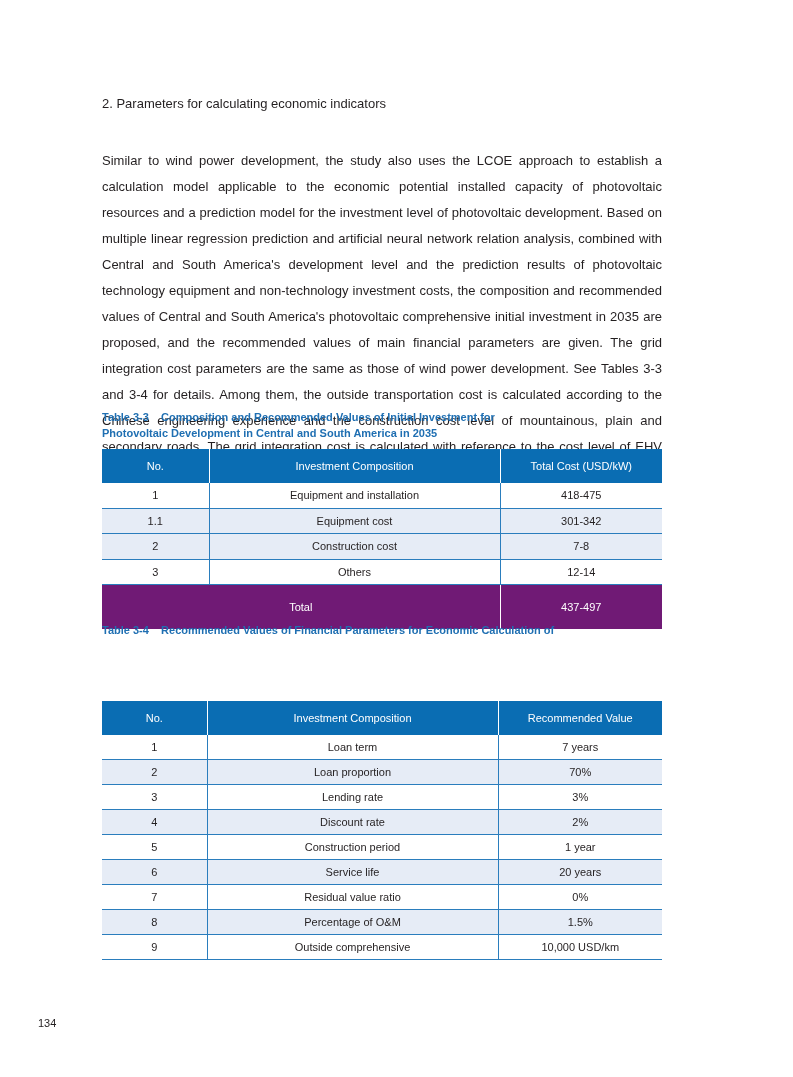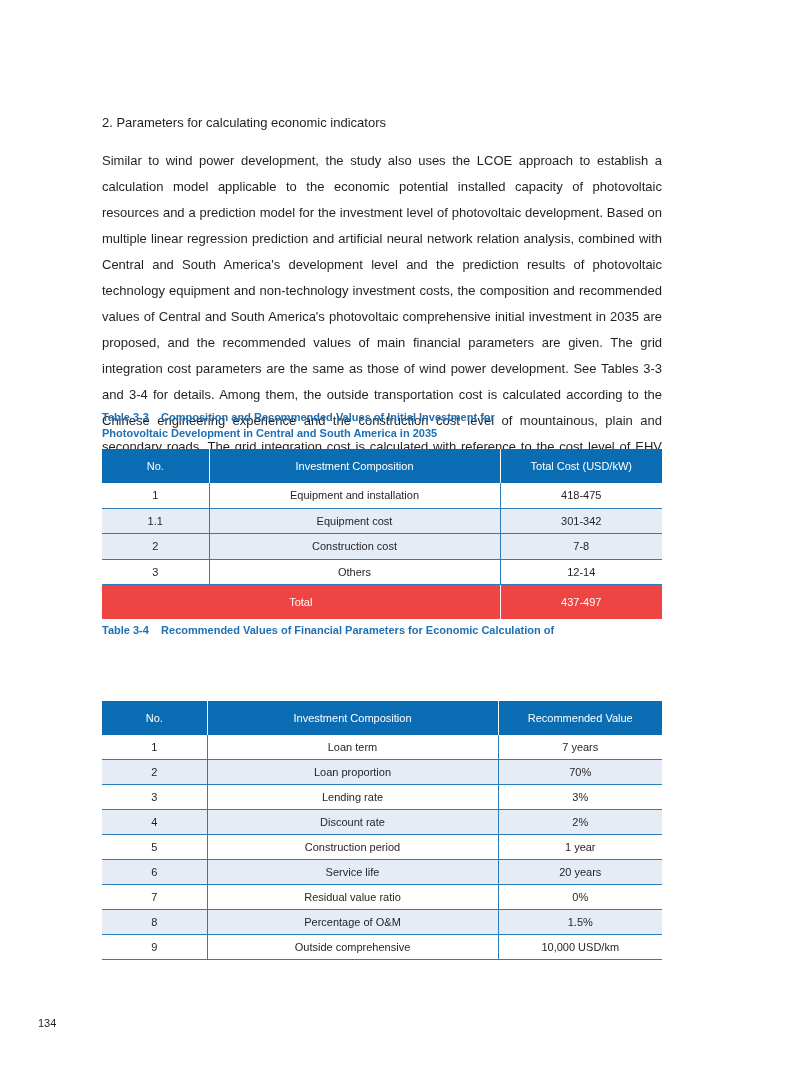--- a/index.html
+++ b/index.html
@@ -1,38 +1,38 @@
 <!DOCTYPE html>
 <html><head>
   <meta charset="utf-8">
   <style>
     html, body { margin: 0; padding: 0; background: #ffffff; }
     body { width: 793px; height: 1077px; position: relative; overflow: hidden;
            font-family: "Liberation Sans", sans-serif; color: #231f20; }
-    .section-heading { position: absolute; left: 102px; top: 115px; font-size: 13px; }
+    .section-heading { position: absolute; left: 102px; top: 96px; font-size: 13px; }
     .body-text { position: absolute; left: 102px; top: 148px; width: 560px;
                  font-size: 13px; line-height: 26px; text-align: justify; }
     .caption { position: absolute; left: 102px; width: 560px; text-align: left;
                color: #1f6fb2; font-weight: bold; font-size: 11px; line-height: 16px; }
     .cap1 { top: 409px; }
     .cap2 { top: 622px; }
     table { position: absolute; left: 102px; width: 560px; border-collapse: collapse;
             font-size: 11px; color: #231f20; table-layout: fixed; }
     .t1 { top: 449px; }
     .t2 { top: 701px; }
     th { background: #0a6db3; color: #ffffff; font-weight: normal; height: 26px;
          border-right: 1px solid #ffffff; text-align: center; padding: 4px; }
     th:last-child { border-right: none; }
     td { text-align: center; padding: 0; border-right: 1px solid #2a7dbd;
          border-bottom: 1px solid #2a7dbd; }
     td:last-child { border-right: none; }
     .t1 td { height: 24.6px; }
     .t2 td { height: 24px; }
     tr.alt td { background: #e6ecf6; }
-    tr.total td { background: #ef4444; color: #ffffff; border-right: 1px solid #ffffff; border-bottom: none; height: 34px; }
+    tr.total td { background: #701a75; color: #ffffff; border-right: 1px solid #ffffff; border-bottom: none; height: 44px; }
     tr.total td:last-child { border-right: none; }
     .page-number { position: absolute; left: 38px; top: 1017px; font-size: 11px; color: #231f20; }
   </style>
 </head>
 <body>
 
 <div class="section-heading">2. Parameters for calculating economic indicators</div>
 <div class="body-text">Similar to wind power development, the study also uses the LCOE approach to establish a calculation model applicable to the economic potential installed capacity of photovoltaic resources and a prediction model for the investment level of photovoltaic development. Based on multiple linear regression prediction and artificial neural network relation analysis, combined with Central and South America's development level and the prediction results of photovoltaic technology equipment and non-technology investment costs, the composition and recommended values of Central and South America's photovoltaic comprehensive initial investment in 2035 are proposed, and the recommended values of main financial parameters are given. The grid integration cost parameters are the same as those of wind power development. See Tables 3-3 and 3-4 for details. Among them, the outside transportation cost is calculated according to the Chinese engineering experience and the construction cost level of mountainous, plain and secondary roads. The grid integration cost is calculated with reference to the cost level of EHV AC and DC transmission projects in China.</div>
 
 <div class="caption cap1">

